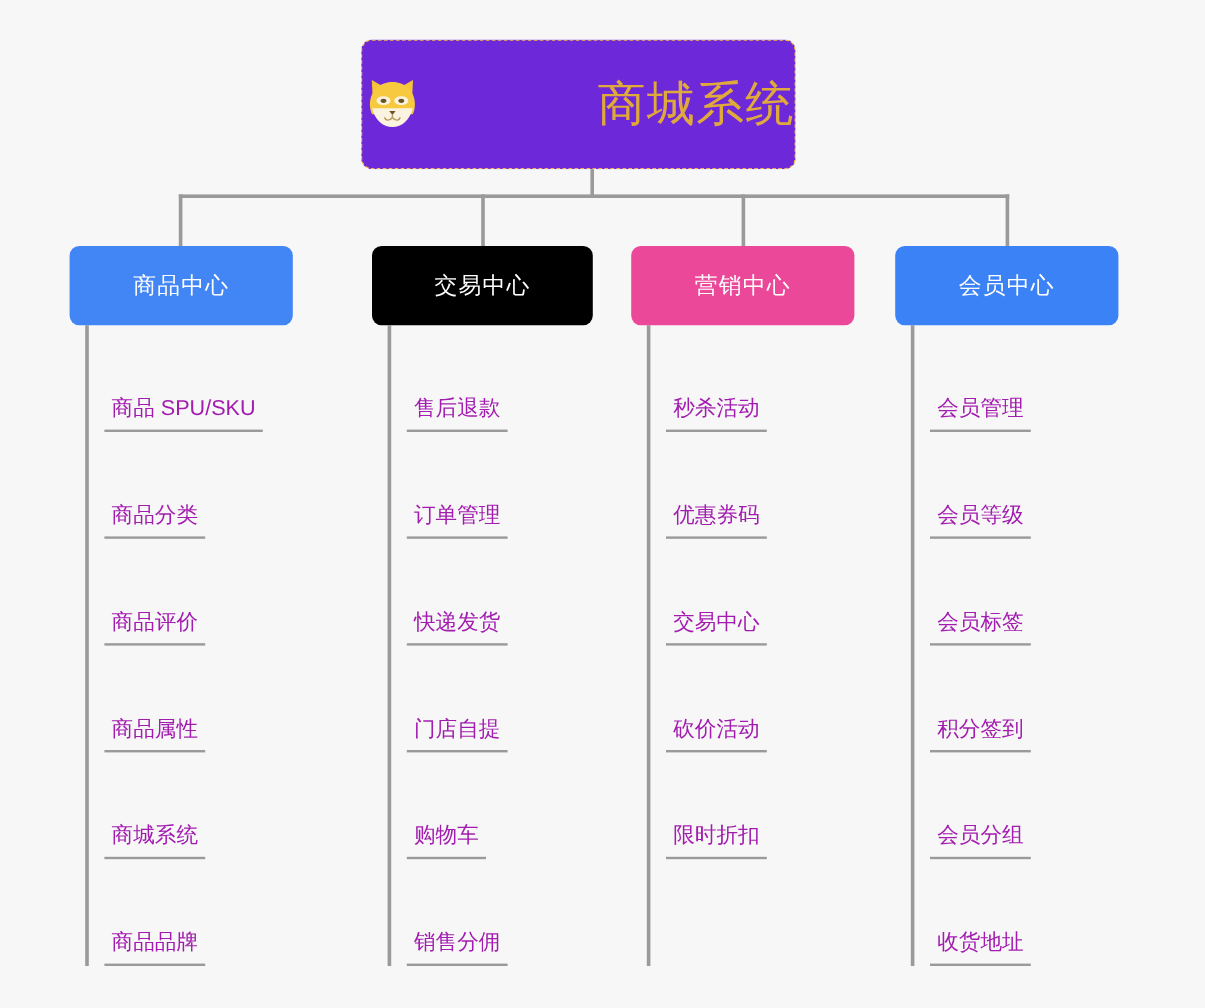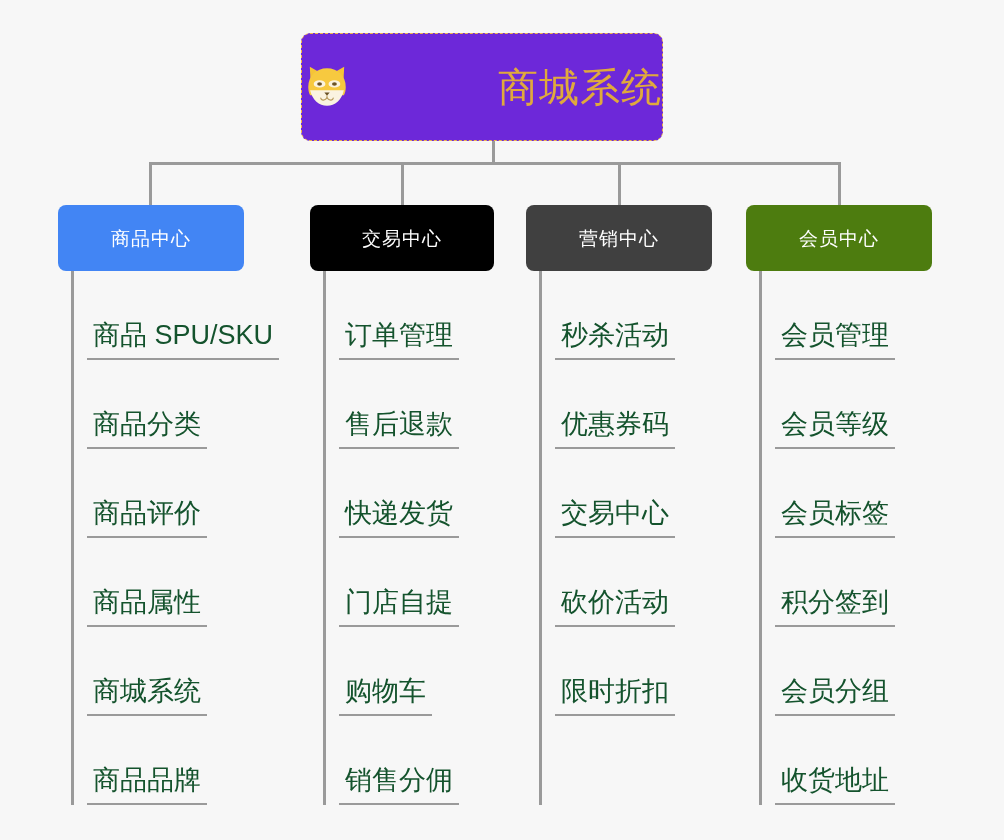--- a/index.html
+++ b/index.html
@@ -117,22 +117,22 @@
     align-items: flex-end;
   }
   .leaf-inner {
     position: relative;
     display: inline-block;
     padding: 0 6px 7px 6px;
     margin-left: 29px;
     border-bottom: 2px solid #9a9a9a;
   }
   .leaf-label {
-    font-size: 27px;
-    color: #14532d;
+    font-size: 18px;
+    color: #a21caf;
     line-height: 1.15;
     white-space: nowrap;
     display: block;
   }
 </style>
 </head>
 <body>
 
 <div id="mindmap">
 
@@ -208,30 +208,30 @@
   </div>
 
   <div class="branch" id="branch-1" style="left:310px; width:184px;">
     <div class="branch-head" style="background: #000000;">
       <span class="branch-head-label">交易中心</span>
     </div>
     <div class="branch-spine" style="left: 13px; height: 534px;"></div>
     <ul class="leaves">
       <li class="leaf">
           <span class="leaf-inner">
+            <span class="leaf-label">售后退款</span>
+          </span>
+        </li>
+      <li class="leaf">
+          <span class="leaf-inner">
             <span class="leaf-label">订单管理</span>
           </span>
         </li>
       <li class="leaf">
           <span class="leaf-inner">
-            <span class="leaf-label">售后退款</span>
-          </span>
-        </li>
-      <li class="leaf">
-          <span class="leaf-inner">
             <span class="leaf-label">快递发货</span>
           </span>
         </li>
       <li class="leaf">
           <span class="leaf-inner">
             <span class="leaf-label">门店自提</span>
           </span>
         </li>
       <li class="leaf">
           <span class="leaf-inner">
@@ -240,21 +240,21 @@
         </li>
       <li class="leaf">
           <span class="leaf-inner">
             <span class="leaf-label">销售分佣</span>
           </span>
         </li>
     </ul>
   </div>
 
   <div class="branch" id="branch-2" style="left:526px; width:186px;">
-    <div class="branch-head" style="background: #404040;">
+    <div class="branch-head" style="background: #ec4899;">
       <span class="branch-head-label">营销中心</span>
     </div>
     <div class="branch-spine" style="left: 13px; height: 534px;"></div>
     <ul class="leaves">
       <li class="leaf">
           <span class="leaf-inner">
             <span class="leaf-label">秒杀活动</span>
           </span>
         </li>
       <li class="leaf">
@@ -274,21 +274,21 @@
         </li>
       <li class="leaf">
           <span class="leaf-inner">
             <span class="leaf-label">限时折扣</span>
           </span>
         </li>
     </ul>
   </div>
 
   <div class="branch" id="branch-3" style="left:746px; width:186px;">
-    <div class="branch-head" style="background: #4d7c0f;">
+    <div class="branch-head" style="background: #3b82f6;">
       <span class="branch-head-label">会员中心</span>
     </div>
     <div class="branch-spine" style="left: 13px; height: 534px;"></div>
     <ul class="leaves">
       <li class="leaf">
           <span class="leaf-inner">
             <span class="leaf-label">会员管理</span>
           </span>
         </li>
       <li class="leaf">

